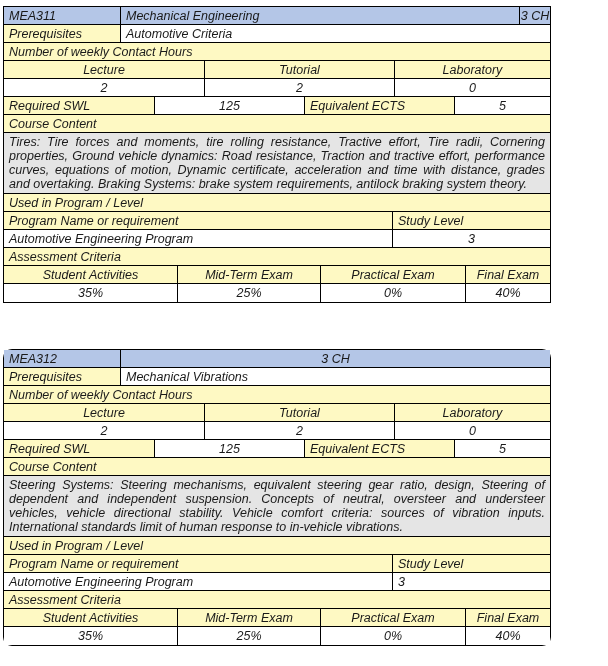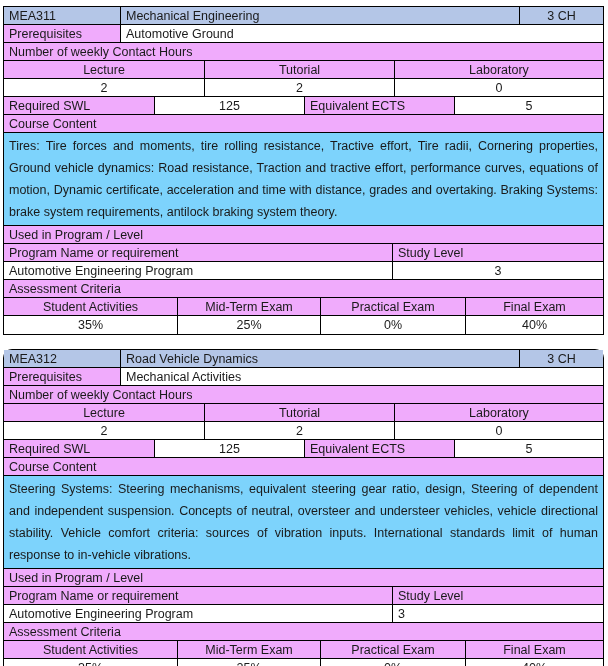--- a/index.html
+++ b/index.html
@@ -1,41 +1,41 @@
 <!DOCTYPE html>
 <html><head>
 <meta charset="utf-8">
 <style>
   html, body { margin: 0; padding: 0; background: #ffffff; }
   body { width: 608px; height: 666px; position: relative; overflow: hidden;
          font-family: "Liberation Sans", "DejaVu Sans", sans-serif; font-size: 12.5px; color: #1a1a1a; }
-  .course { position: absolute; left: 3px; width: 601px; border: 1px solid #000; box-sizing: border-box; }
+  .course { position: absolute; left: 3px; width: 548px; border: 1px solid #000; box-sizing: border-box; font-style: italic; }
   .row { display: flex; border-bottom: 1px solid #000; box-sizing: border-box; }
   .row:last-child { border-bottom: none; }
   .cell { box-sizing: border-box; padding: 0 5px; border-right: 1px solid #000; white-space: nowrap; overflow: hidden; display: flex; align-items: center; }
   .cell:last-child { border-right: none; }
   .center { justify-content: center; }
   .blue { background: #b4c6e7; }
-  .green { background: #f0abfc; }
+  .green { background: #fef9c3; }
   .white { background: #ffffff; }
   .h18 { height: 18px; }
-  .desc { padding: 2px 5px; line-height: 22px; text-align: justify; background: #7dd3fc; white-space: normal; display: block; width: 100%; }
+  .desc { padding: 2px 5px; line-height: 14px; text-align: justify; background: #e5e5e5; white-space: normal; display: block; width: 100%; }
 </style>
 </head>
 <body>
 
 <div class="course" style="top:6px;">
   <div class="row h18">
     <div class="cell blue" style="width:117px">MEA311</div>
     <div class="cell blue" style="width:399px">Mechanical Engineering</div>
     <div class="cell blue center" style="flex:1">3 CH</div>
   </div>
   <div class="row h18">
     <div class="cell green" style="width:117px">Prerequisites</div>
-    <div class="cell white" style="flex:1">Automotive Ground</div>
+    <div class="cell white" style="flex:1">Automotive Criteria</div>
   </div>
   <div class="row h18">
     <div class="cell green" style="flex:1">Number of weekly Contact Hours</div>
   </div>
   <div class="row h18">
     <div class="cell green center" style="width:201px">Lecture</div>
     <div class="cell green center" style="width:190px">Tutorial</div>
     <div class="cell green center" style="flex:1">Laboratory</div>
   </div>
   <div class="row h18">
@@ -79,26 +79,25 @@
     <div class="cell white center" style="width:174px">35%</div>
     <div class="cell white center" style="width:143px">25%</div>
     <div class="cell white center" style="width:145px">0%</div>
     <div class="cell white center" style="flex:1">40%</div>
   </div>
 </div>
 
 <div class="course" style="top:349px;border-radius:9px;">
   <div class="row h18">
     <div class="cell blue" style="width:117px">MEA312</div>
-    <div class="cell blue" style="width:399px">Road Vehicle Dynamics</div>
     <div class="cell blue center" style="flex:1">3 CH</div>
   </div>
   <div class="row h18">
     <div class="cell green" style="width:117px">Prerequisites</div>
-    <div class="cell white" style="flex:1">Mechanical Activities</div>
+    <div class="cell white" style="flex:1">Mechanical Vibrations</div>
   </div>
   <div class="row h18">
     <div class="cell green" style="flex:1">Number of weekly Contact Hours</div>
   </div>
   <div class="row h18">
     <div class="cell green center" style="width:201px">Lecture</div>
     <div class="cell green center" style="width:190px">Tutorial</div>
     <div class="cell green center" style="flex:1">Laboratory</div>
   </div>
   <div class="row h18">

